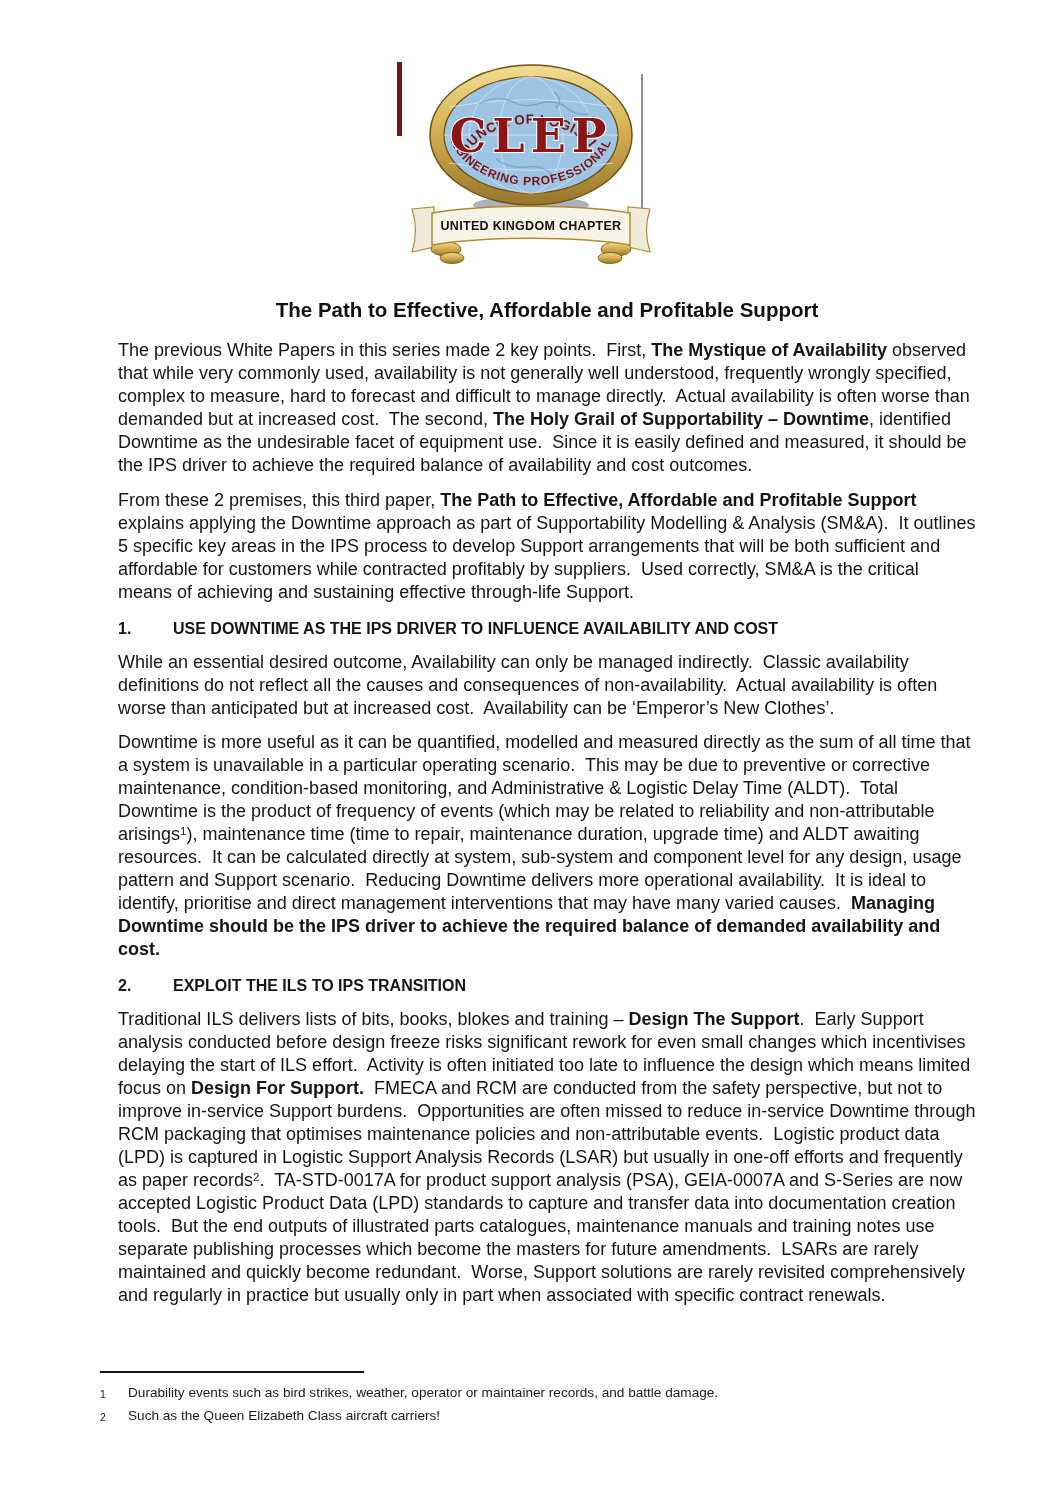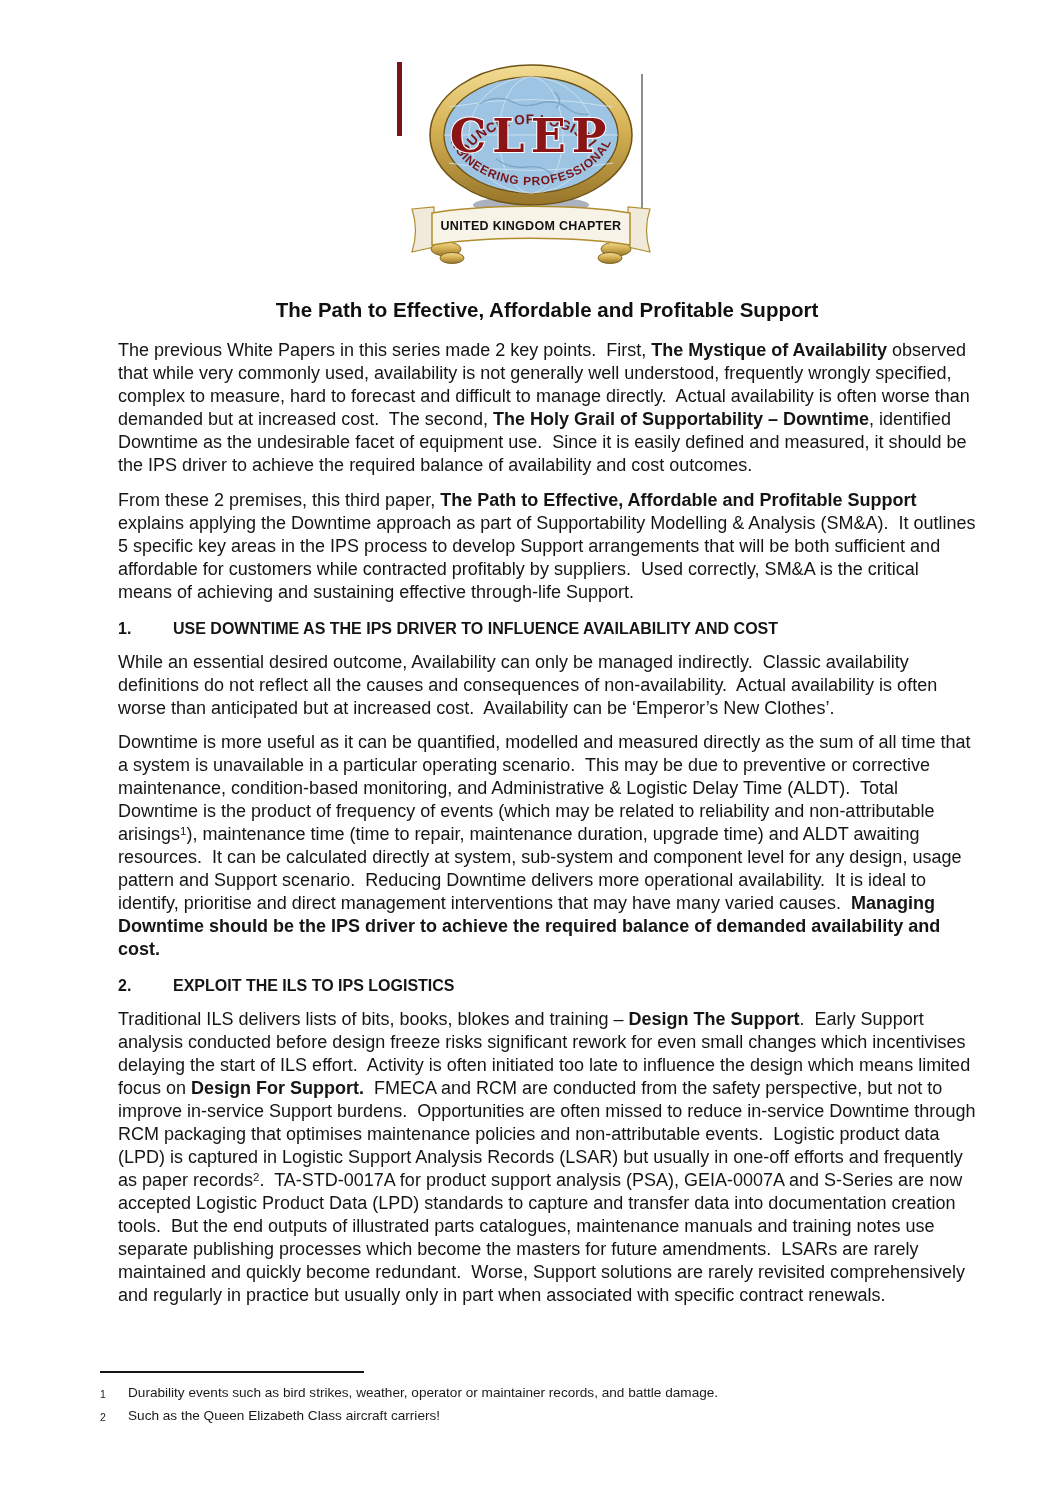--- a/index.html
+++ b/index.html
@@ -99,21 +99,21 @@
     <h1 class="title">The Path to Effective, Affordable and Profitable Support</h1>
 
     <p class="body-p"><span>The previous White Papers in this series made 2 key points.  First, </span><span class="b">The Mystique of Availability</span><span> observed that while very commonly used, availability is not generally well understood, frequently wrongly specified, complex to measure, hard to forecast and difficult to manage directly.  Actual availability is often worse than demanded but at increased cost.  The second, </span><span class="b">The Holy Grail of Supportability – Downtime</span><span>, identified Downtime as the undesirable facet of equipment use.  Since it is easily defined and measured, it should be the IPS driver to achieve the required balance of availability and cost outcomes.</span></p>
     <p class="body-p"><span>From these 2 premises, this third paper, </span><span class="b">The Path to Effective, Affordable and Profitable Support</span><span> explains applying the Downtime approach as part of Supportability Modelling &amp; Analysis (SM&amp;A).  It outlines 5 specific key areas in the IPS process to develop Support arrangements that will be both sufficient and affordable for customers while contracted profitably by suppliers.  Used correctly, SM&amp;A is the critical means of achieving and sustaining effective through-life Support.</span></p>
 
     <h2 class="sect"><span class="sect-num">1.</span><span>USE DOWNTIME AS THE IPS DRIVER TO INFLUENCE AVAILABILITY AND COST</span></h2>
 
     <p class="body-p"><span>While an essential desired outcome, Availability can only be managed indirectly.  Classic availability definitions do not reflect all the causes and consequences of non-availability.  Actual availability is often worse than anticipated but at increased cost.  Availability can be ‘Emperor’s New Clothes’.</span></p>
     <p class="body-p"><span>Downtime is more useful as it can be quantified, modelled and measured directly as the sum of all time that a system is unavailable in a particular operating scenario.  This may be due to preventive or corrective maintenance, condition-based monitoring, and Administrative &amp; Logistic Delay Time (ALDT).  Total Downtime is the product of frequency of events (which may be related to reliability and non-attributable arisings</span><sup>1</sup><span>), maintenance time (time to repair, maintenance duration, upgrade time) and ALDT awaiting resources.  It can be calculated directly at system, sub-system and component level for any design, usage pattern and Support scenario.  Reducing Downtime delivers more operational availability.  It is ideal to identify, prioritise and direct management interventions that may have many varied causes.  </span><span class="b">Managing Downtime should be the IPS driver to achieve the required balance of demanded availability and cost.</span></p>
 
-    <h2 class="sect"><span class="sect-num">2.</span><span>EXPLOIT THE ILS TO IPS LOGISTICS</span></h2>
+    <h2 class="sect"><span class="sect-num">2.</span><span>EXPLOIT THE ILS TO IPS TRANSITION</span></h2>
 
     <p class="body-p"><span>Traditional ILS delivers lists of bits, books, blokes and training – </span><span class="b">Design The Support</span><span>.  Early Support analysis conducted before design freeze risks significant rework for even small changes which incentivises delaying the start of ILS effort.  Activity is often initiated too late to influence the design which means limited focus on </span><span class="b">Design For Support.</span><span>  FMECA and RCM are conducted from the safety perspective, but not to improve in-service Support burdens.  Opportunities are often missed to reduce in-service Downtime through RCM packaging that optimises maintenance policies and non-attributable events.  Logistic product data (LPD) is captured in Logistic Support Analysis Records (LSAR) but usually in one-off efforts and frequently as paper records</span><sup>2</sup><span>.  TA-STD-0017A for product support analysis (PSA), GEIA-0007A and S-Series are now accepted Logistic Product Data (LPD) standards to capture and transfer data into documentation creation tools.  But the end outputs of illustrated parts catalogues, maintenance manuals and training notes use separate publishing processes which become the masters for future amendments.  LSARs are rarely maintained and quickly become redundant.  Worse, Support solutions are rarely revisited comprehensively and regularly in practice but usually only in part when associated with specific contract renewals.</span></p>
   </div>
 
   <div class="footnotes">
     <div class="fn-rule"></div>
     <div class="fn">
       <span class="fn-m">1</span>
       <span class="fn-t">Durability events such as bird strikes, weather, operator or maintainer records, and battle damage.</span>
     </div>

